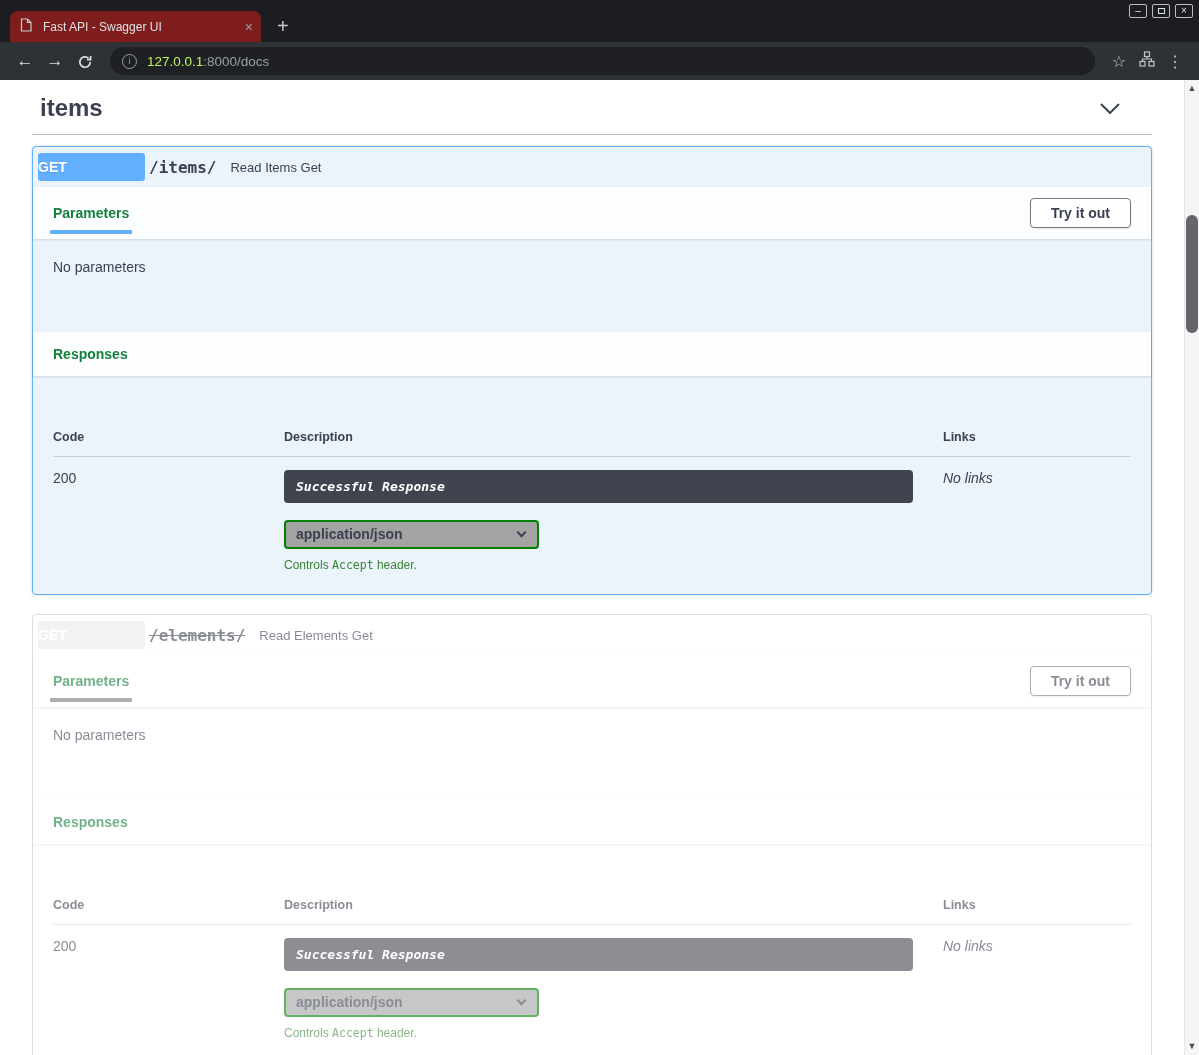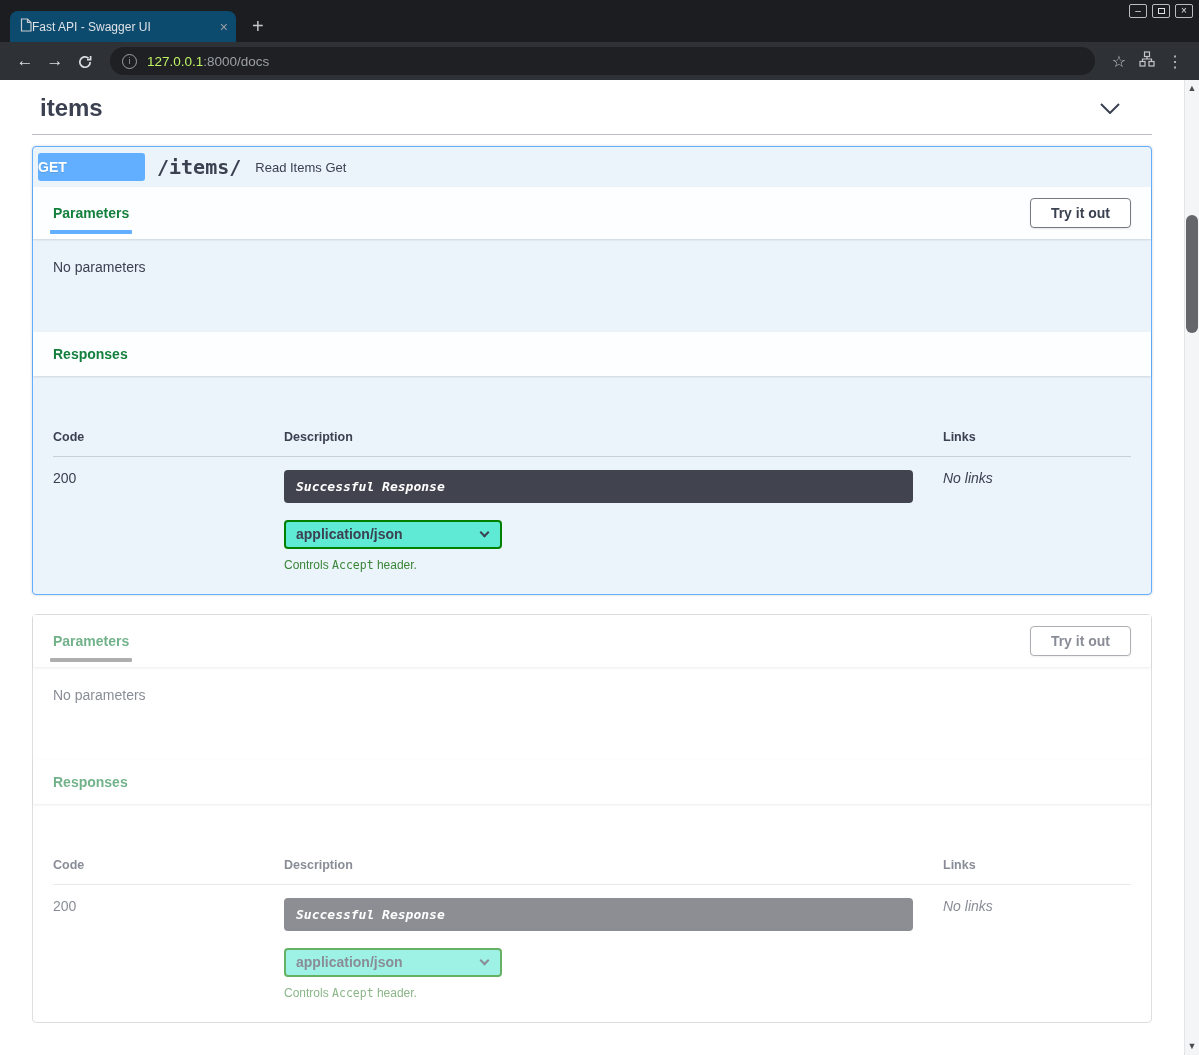--- a/index.html
+++ b/index.html
@@ -9,23 +9,23 @@
     font-family:"Liberation Sans", sans-serif;
     background:#fff;
   }
 
   
   .titlebar {
     height:42px; background:#1b1d21; position:relative;
     display:flex; align-items:flex-end; padding-left:10px;
   }
   .tab {
-    width:226px; height:31px; background:#0c4a6e;
+    width:251px; height:31px; background:#7f1d1d;
     border-radius:8px 8px 0 0; display:flex; align-items:center;
-    padding:0 8px 0 10px; gap:0; cursor:pointer;
+    padding:0 8px 0 10px; gap:11px; cursor:pointer;
   }
   .tab-title { color:#dee1e5; font-size:12px; flex:1; white-space:nowrap; overflow:hidden; }
   .tab-close { color:#9aa0a6; font-size:14px; line-height:14px; cursor:pointer; }
   .newtab { color:#c3c6ca; font-size:20px; line-height:20px; margin:0 0 6px 16px; cursor:pointer; }
   .win-controls { position:absolute; top:4px; right:6px; display:flex; gap:5px; }
   .win-btn {
     width:18px; height:14px; border:1px solid #b9bcc0; border-radius:2px;
     color:#dfe2e5; font-size:10px; line-height:11px; text-align:center; cursor:pointer;
   }
   .max-glyph { width:7px; height:6px; border:1px solid #dfe2e5; margin:3px auto; }
@@ -64,22 +64,22 @@
   .op-deprecated { opacity:.6; border-color:#c9c9c9; background:#fff; }
 
   .op-header { display:flex; align-items:center; padding:6px 5px; cursor:pointer; }
   .method-badge {
     width:107px; padding:6px 0; border-radius:3px;
     background:#61affe; color:#fff; font-weight:700; font-size:14px;
     text-shadow:0 1px 0 rgba(0,0,0,.1);
   }
   .op-deprecated .method-badge { background:#ebebeb; color:#fff; text-shadow:none; }
   .op-path {
-    font-family:"DejaVu Sans Mono", monospace; font-size:20px; font-weight:700;
-    color:#3b4151; margin-left:12px;
+    font-family:"DejaVu Sans Mono", monospace; font-size:16px; font-weight:700;
+    color:#3b4151; margin-left:4px;
   }
   .op-deprecated .op-path { text-decoration:line-through; }
   .op-summary { font-size:13px; color:#3b4151; margin-left:14px; }
 
   .op-desc { padding:20px 20px 16px 20px; font-size:14px; color:#41444e; }
 
   .sec-header {
     display:flex; justify-content:space-between; align-items:center;
     padding:8px 20px; background:rgba(255,255,255,.85);
     box-shadow:0 1px 2px rgba(0,0,0,.12);
@@ -112,21 +112,21 @@
     display:grid; grid-template-columns:231px 1fr 188px;
     padding-top:13px; font-size:14px; color:#3b4151;
   }
   .desc-block {
     background:#41444e; color:#fff; border-radius:4px; padding:9px 12px;
     font-family:"DejaVu Sans Mono", monospace; font-style:italic; font-weight:700; font-size:13px;
     margin-right:30px;
   }
   .media-row { margin-top:17px; }
   .select-box {
-    position:relative; width:218px; height:29px; background:#5eead4;
+    position:relative; width:255px; height:29px; background:#a3a3a3;
     border:2px solid #008000; border-radius:4px; cursor:pointer;
   }
   .select-label { display:inline-block; padding:4px 0 0 10px; font-size:14px; font-weight:700; color:#3b4151; }
   .select-chevron {
     position:absolute; right:12px; top:7px; width:7px; height:7px;
     border-right:2px solid #3b4151; border-bottom:2px solid #3b4151; transform:rotate(45deg);
   }
   .accept-note { margin-top:9px; font-size:12px; color:#3b8537; }
   .accept-note .code-word { font-family:"DejaVu Sans Mono", monospace; font-size:11.5px; }
   .links-cell { font-style:italic; }
@@ -243,20 +243,25 @@
                 <span>Controls </span><span class="code-word">Accept</span><span> header.</span>
               </div>
             </div>
           </div>
           <div class="links-cell">No links</div>
         </div>
       </div>
     </div>
 
     <div class="opblock op-deprecated">
+      <div class="op-header">
+        <span class="method-badge">GET</span>
+        <span class="op-path">/elements/</span>
+        <span class="op-summary">Read Elements Get</span>
+      </div>
 
 
       <div class="sec-header params">
         <h4 class="sec-h4">Parameters</h4>
         <button class="try-btn">Try it out</button>
       </div>
       <div class="body-pad">No parameters</div>
 
       <div class="sec-header resps">
         <h4 class="sec-h4">Responses</h4>

